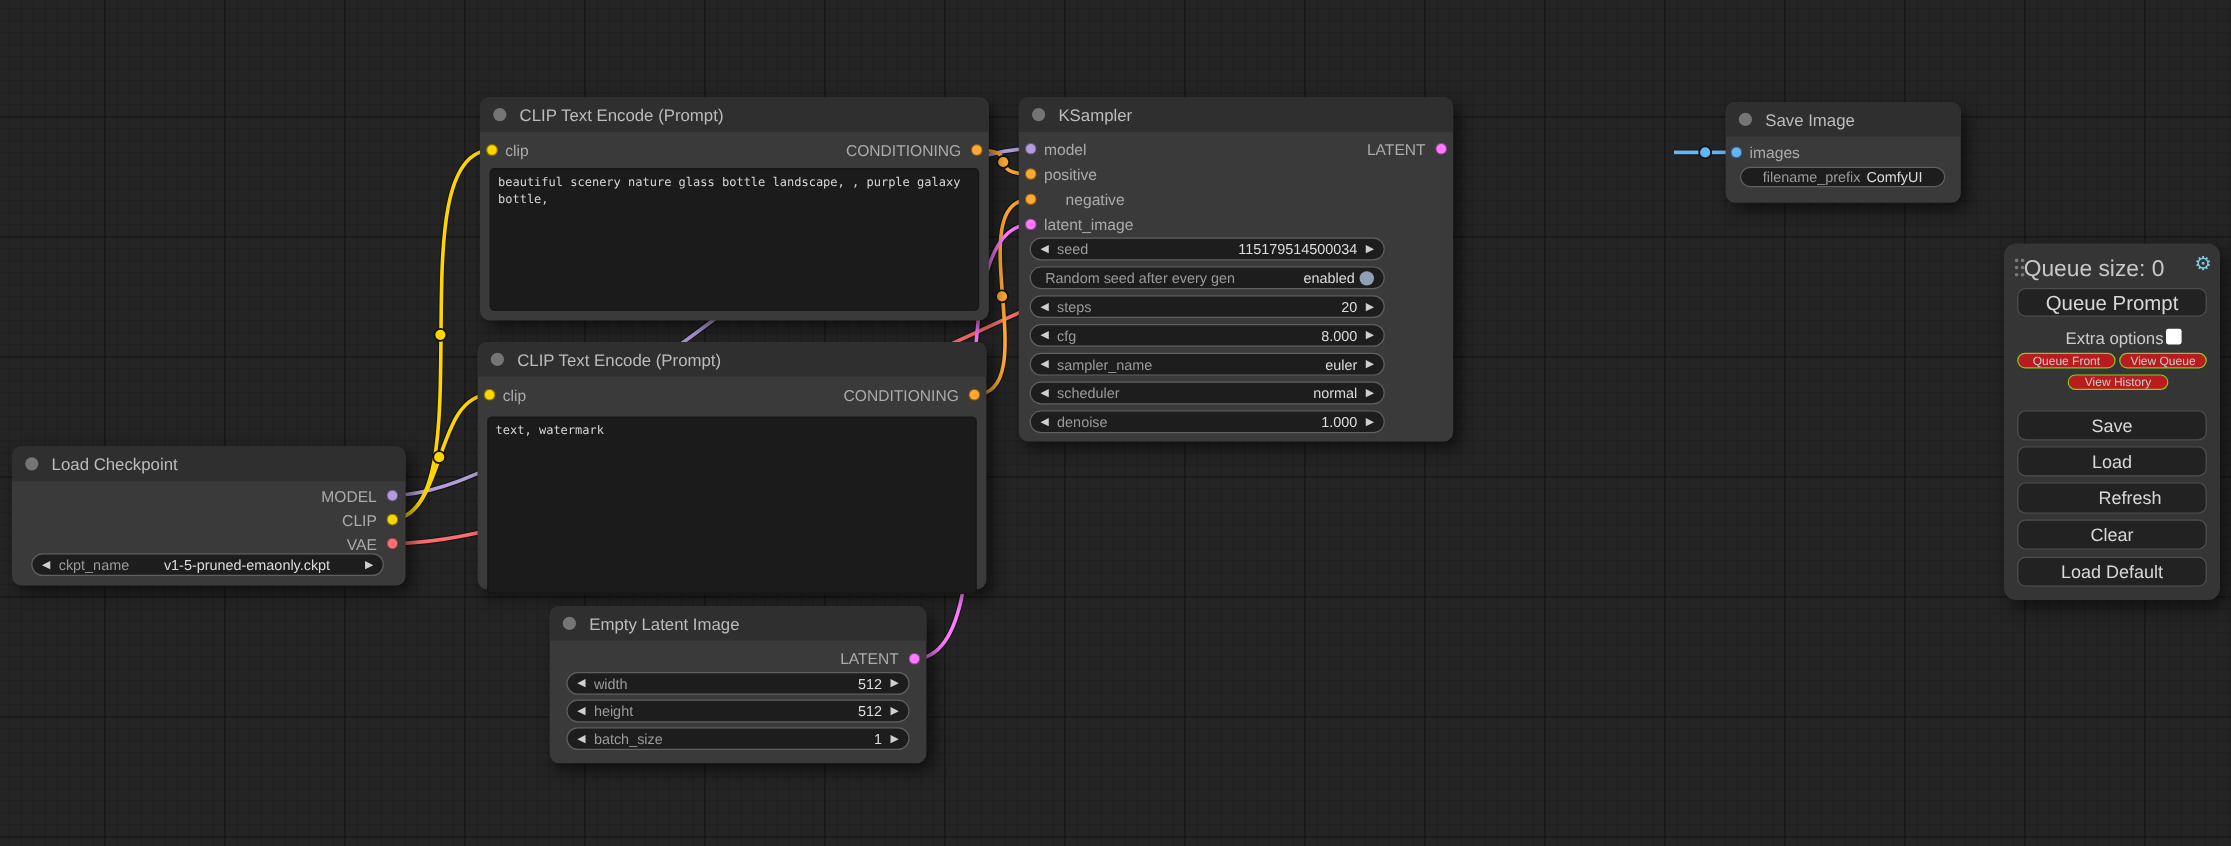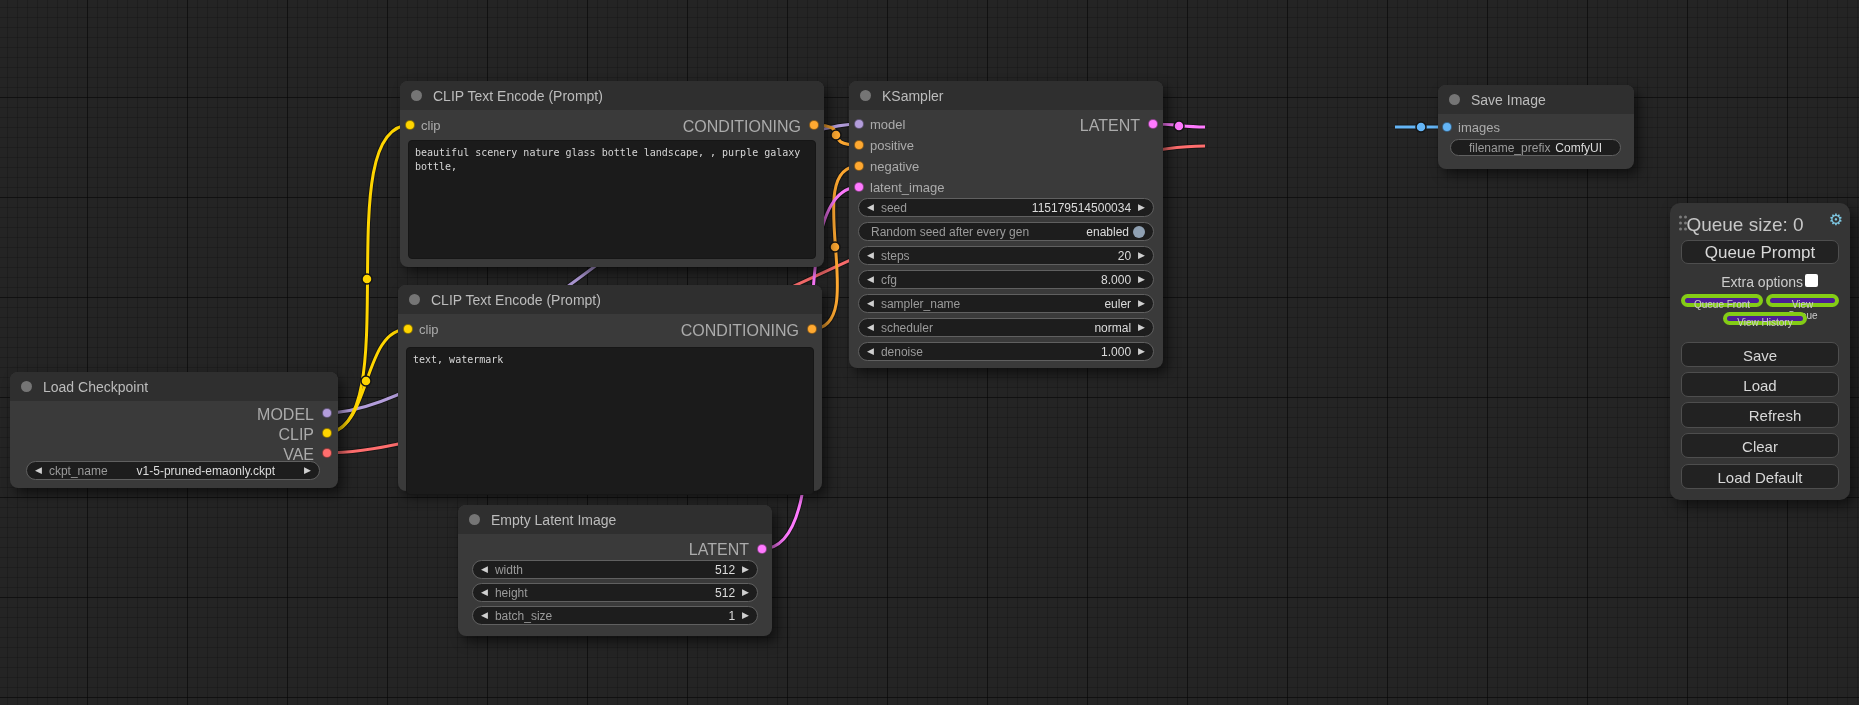--- a/index.html
+++ b/index.html
@@ -20,39 +20,39 @@
         box-shadow:5px 6px 12px rgba(0,0,0,.55);}
   .ntitle{position:absolute;left:0;top:0;right:0;height:29px;background:#2f2f2f;
           border-radius:8px 8px 0 0;}
   .ntitle .txt{position:absolute;left:33px;top:7px;font-size:14px;color:#bcbcbc;white-space:nowrap;}
   .cdot{position:absolute;left:11px;top:9px;width:11px;height:11px;border-radius:50%;background:#757575;}
   .slot-dot{position:absolute;width:10px;height:10px;border-radius:50%;box-sizing:border-box;
             border:1px solid rgba(0,0,0,.45);}
   .c-model{background:#B39DDB}.c-clip{background:#FFD500}.c-vae{background:#FF6E6E}
   .c-cond{background:#FFA931}.c-latent{background:#FF7AFF}.c-image{background:#64B5F6}
   .in-label{position:absolute;font-size:13px;color:#ababab;white-space:nowrap;}
-  .out-label{position:absolute;font-size:16px;color:#ababab;white-space:nowrap;}
+  .out-label{position:absolute;font-size:13px;color:#ababab;white-space:nowrap;}
   .widget{position:absolute;height:19px;background:#1d1d1d;border:1px solid #606060;
           border-radius:10px;display:flex;align-items:center;font-size:12px;color:#9b9b9b;
           box-sizing:border-box;padding:0 8px;}
   .warr{font-size:9px;color:#cfcfcf;line-height:1;}
   .wname{margin-left:7px;white-space:nowrap;}
   .wval{margin-left:auto;margin-right:7px;color:#dcdcdc;white-space:nowrap;}
   .wval-center{flex:1;text-align:center;margin:0 4px;color:#dcdcdc;white-space:nowrap;}
   .toggle-dot{width:12px;height:12px;border-radius:50%;background:#8FA0B2;margin-left:4px;flex:0 0 auto;}
   .ta{position:absolute;background:#1b1b1b;border:1px solid #161616;border-radius:4px;color:#d6d6d6;
       font-family:"DejaVu Sans Mono",monospace;font-size:10px;line-height:1.4;padding:5px 6px;
       resize:none;box-sizing:border-box;outline:none;}
   .menu{position:absolute;left:1670px;top:203px;width:180px;height:297px;background:#353535;
         border-radius:10px;box-shadow:5px 6px 14px rgba(0,0,0,.55);}
   .mbtn{position:absolute;left:11px;width:158px;height:25px;background:#222;
         border:1px solid #4e4e4e;border-radius:7px;color:#d8d8d8;text-align:center;
         font-size:15px;line-height:23px;box-sizing:border-box;cursor:pointer;
         font-family:"Liberation Sans",sans-serif;}
-  .sbtn{position:absolute;height:13px;background:#4c1d95;border:4px solid #84cc16;border-radius:7px;
+  .sbtn{position:absolute;height:13px;background:#b91c1c;border:1px solid #84cc16;border-radius:7px;
         color:#cccccc;text-align:center;font-size:10px;line-height:11px;box-sizing:border-box;cursor:pointer;}
   .qsize{position:absolute;left:0;right:30px;top:11px;text-align:center;font-size:19px;color:#c7c7c7;}
   .gear{position:absolute;right:7px;top:7px;font-size:16px;color:#7EC8E3;cursor:pointer;}
   .handle{position:absolute;left:8px;top:11px;cursor:grab;}
   .extra{position:absolute;left:0px;top:71px;width:133px;text-align:right;font-size:14px;color:#cccccc;}
   .chk{position:absolute;left:135px;top:71px;width:13px;height:13px;background:#ffffff;border-radius:2px;cursor:pointer;}
 </style>
 </head>
 <body>
 
@@ -155,31 +155,31 @@
       <span class="warr">▶</span>
     </div>
     <div class="widget" style="left:14px;top:101px;width:286px;">
       <span class="warr">◀</span>
       <span class="wname">batch_size</span>
       <span class="wval">1</span>
       <span class="warr">▶</span>
     </div>
   </div>
 
-  <div class="node" style="left:849px;top:81px;width:314px;height:287px;">
+  <div class="node" style="left:849px;top:81px;width:314px;height:287px;padding-left:48px;">
     <div class="ntitle">
       <span class="cdot"></span>
       <span class="txt">KSampler</span>
     </div>
     <span class="slot-dot c-model" style="left:5px;top:38px;"></span>
     <span class="in-label" style="left:21px;top:36px;">model</span>
     <span class="slot-dot c-cond" style="left:5px;top:59px;"></span>
     <span class="in-label" style="left:21px;top:57px;">positive</span>
     <span class="slot-dot c-cond" style="left:5px;top:80px;"></span>
-    <span class="in-label" style="left:21px;top:78px;">negative</span>
+    <span class="in-label" style="left:39px;top:78px;">negative</span>
     <span class="slot-dot c-latent" style="left:5px;top:101px;"></span>
     <span class="in-label" style="left:21px;top:99px;">latent_image</span>
     <span class="out-label" style="right:23px;top:36px;">LATENT</span>
     <span class="slot-dot c-latent" style="right:5px;top:38px;"></span>
 
     <div class="widget" style="left:9px;top:117px;width:296px;">
       <span class="warr">◀</span>
       <span class="wname">seed</span>
       <span class="wval">115179514500034</span>
       <span class="warr">▶</span>

